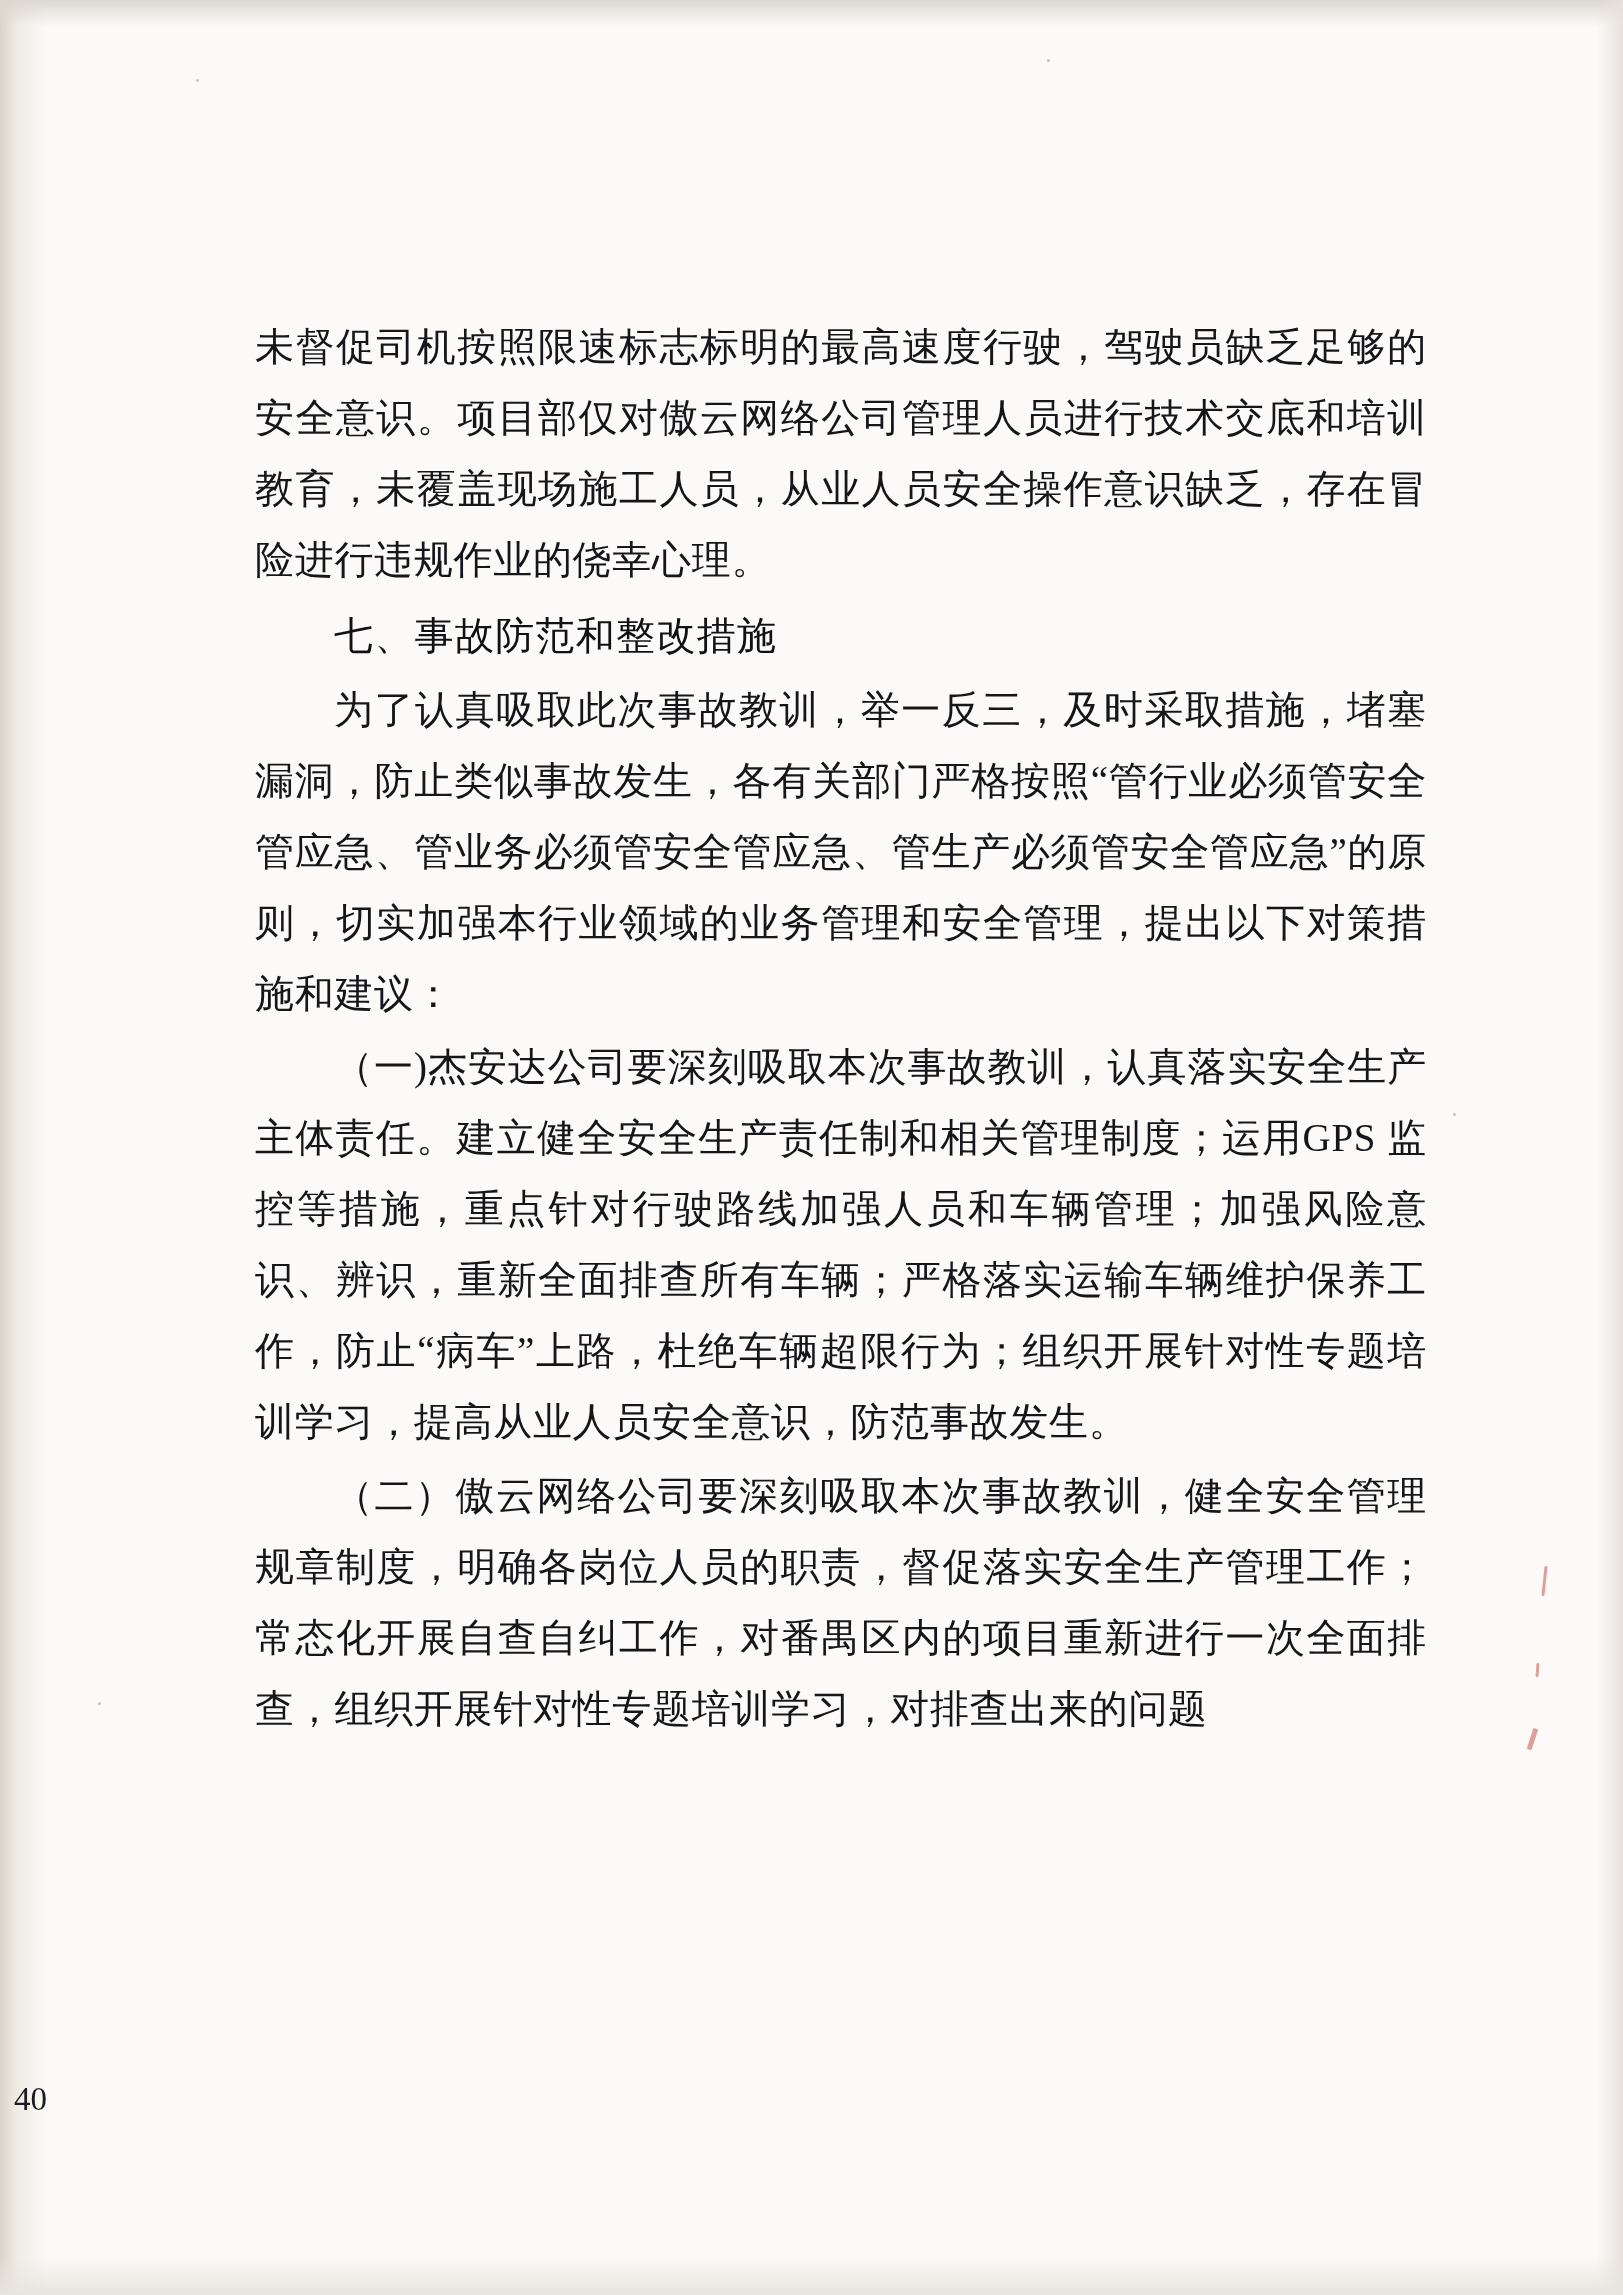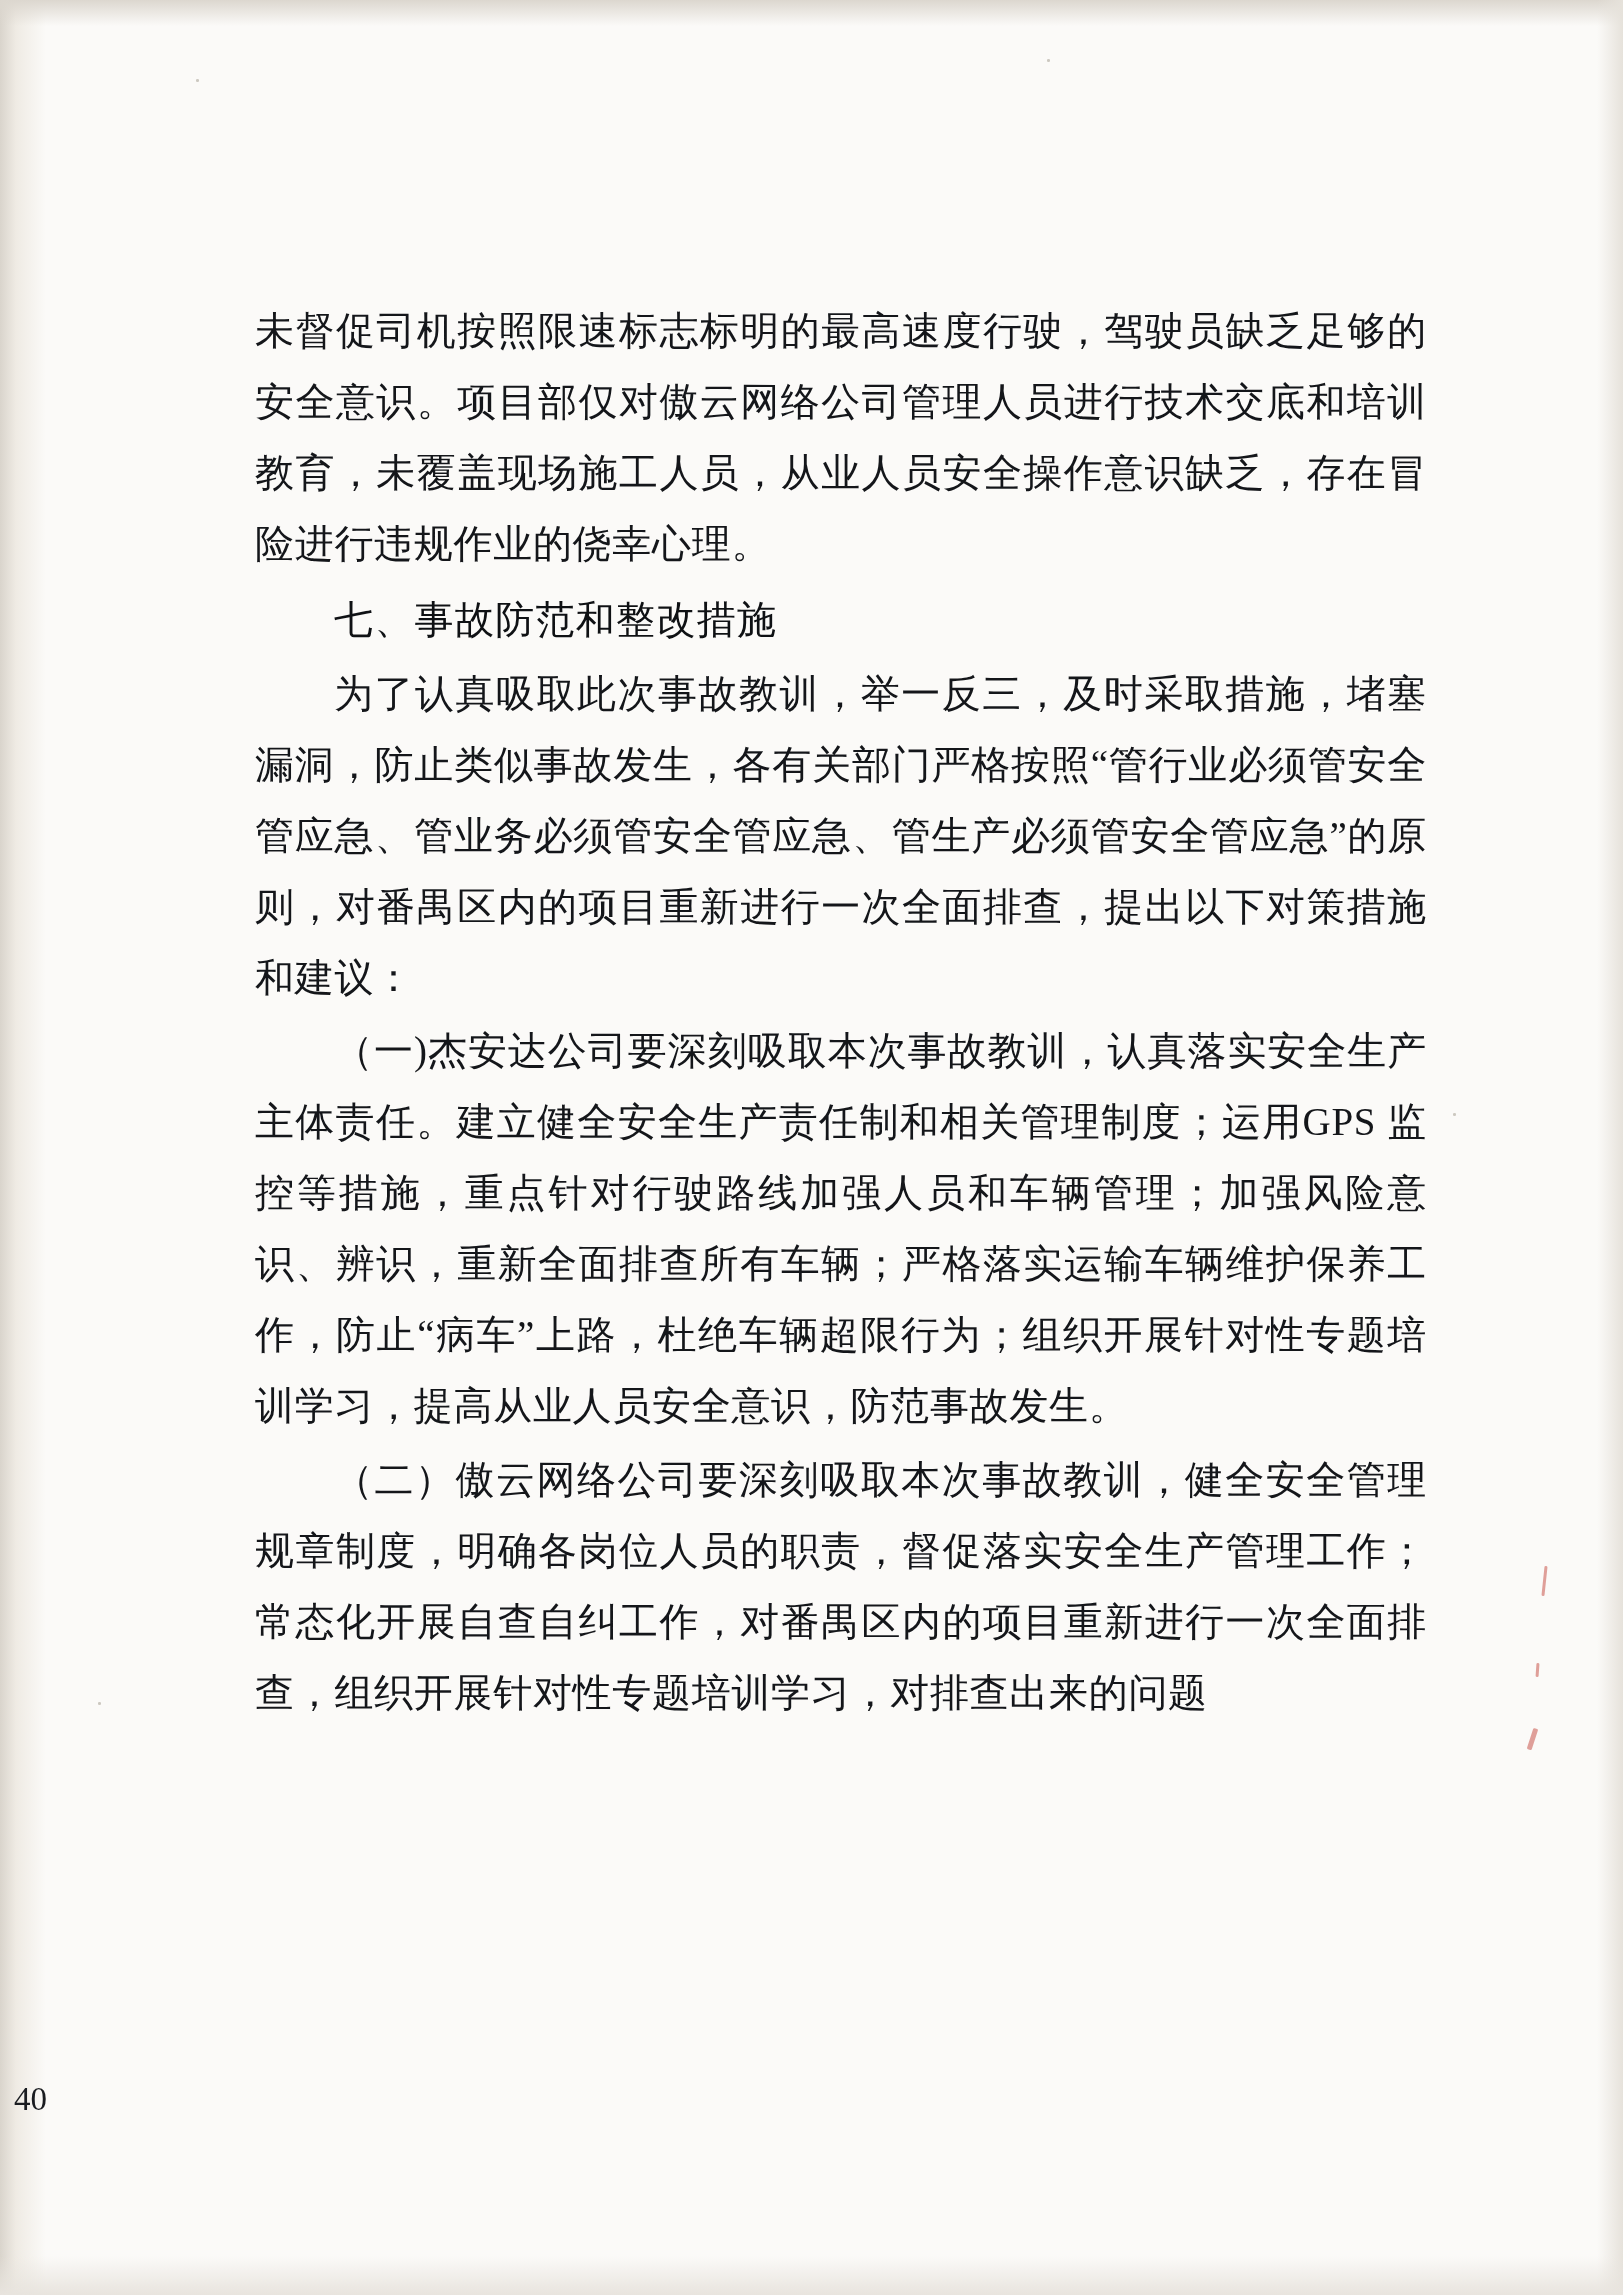--- a/index.html
+++ b/index.html
@@ -41,21 +41,21 @@
     position: absolute;
     left: 0; bottom: 0;
     width: 100%; height: 39px;
     background: linear-gradient(to top, #e8e4de 0%, rgba(255,255,255,0) 100%);
     pointer-events: none;
   }
 
   .content {
     position: absolute;
     left: 255px;
-    top: 295px;
+    top: 311px;
     width: 1172px;
   }
 
   .para {
     font-size: 39px;
     line-height: 71px;
     color: #14161a;
     letter-spacing: 0.7px;
     text-align: justify;
     margin: 0 0 2.6px 0;
@@ -116,21 +116,21 @@
   <div class="scan-edge-right"></div>
   <div class="scan-edge-bottom"></div>
 
   <div class="content">
 
     <p class="para">未督促司机按照限速标志标明的最高速度行驶，驾驶员缺乏足够的安全意识。项目部仅对傲云网络公司管理人员进行技术交底和培训教育，未覆盖现场施工人员，从业人员安全操作意识缺乏，存在冒险进行违规作业的侥幸心理。</p>
 
 
     <p class="bold-head">七、事故防范和整改措施</p>
 
-    <p class="para indent">为了认真吸取此次事故教训，举一反三，及时采取措施，堵塞漏洞，防止类似事故发生，各有关部门严格按照“管行业必须管安全管应急、管业务必须管安全管应急、管生产必须管安全管应急”的原则，对番禺区内的项目重新进行一次全面排查，提出以下对策措施和建议：</p>
+    <p class="para indent">为了认真吸取此次事故教训，举一反三，及时采取措施，堵塞漏洞，防止类似事故发生，各有关部门严格按照“管行业必须管安全管应急、管业务必须管安全管应急、管生产必须管安全管应急”的原则，切实加强本行业领域的业务管理和安全管理，提出以下对策措施和建议：</p>
 
     <p class="para indent">（一)杰安达公司要深刻吸取本次事故教训，认真落实安全生产主体责任。建立健全安全生产责任制和相关管理制度；运用GPS 监控等措施，重点针对行驶路线加强人员和车辆管理；加强风险意识、辨识，重新全面排查所有车辆；严格落实运输车辆维护保养工作，防止“病车”上路，杜绝车辆超限行为；组织开展针对性专题培训学习，提高从业人员安全意识，防范事故发生。</p>
 
     <p class="para indent">（二）傲云网络公司要深刻吸取本次事故教训，健全安全管理规章制度，明确各岗位人员的职责，督促落实安全生产管理工作；常态化开展自查自纠工作，对番禺区内的项目重新进行一次全面排查，组织开展针对性专题培训学习，对排查出来的问题</p>
 
   </div>
 
   <div class="page-number">40</div>
 
   <div class="mark mark1"></div>

